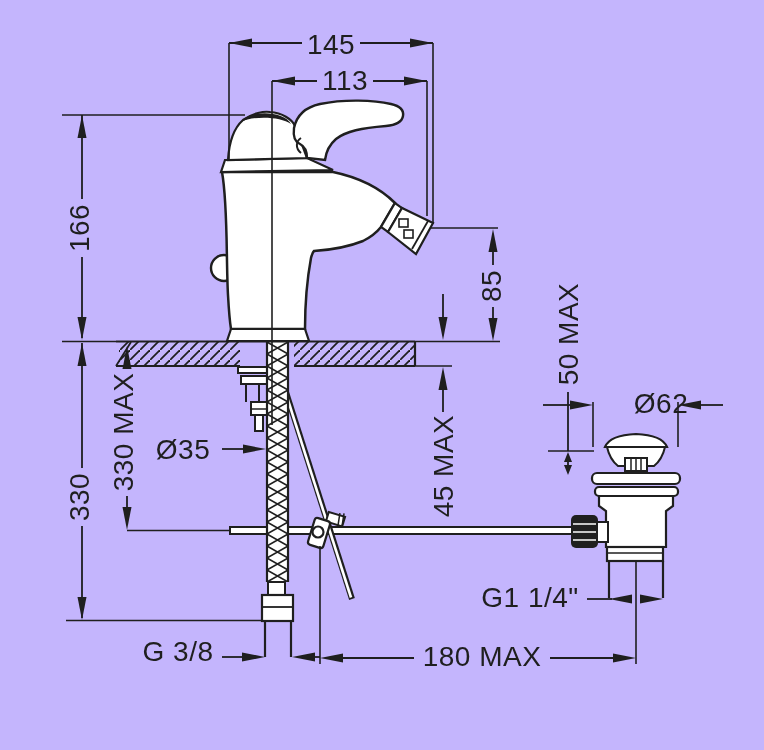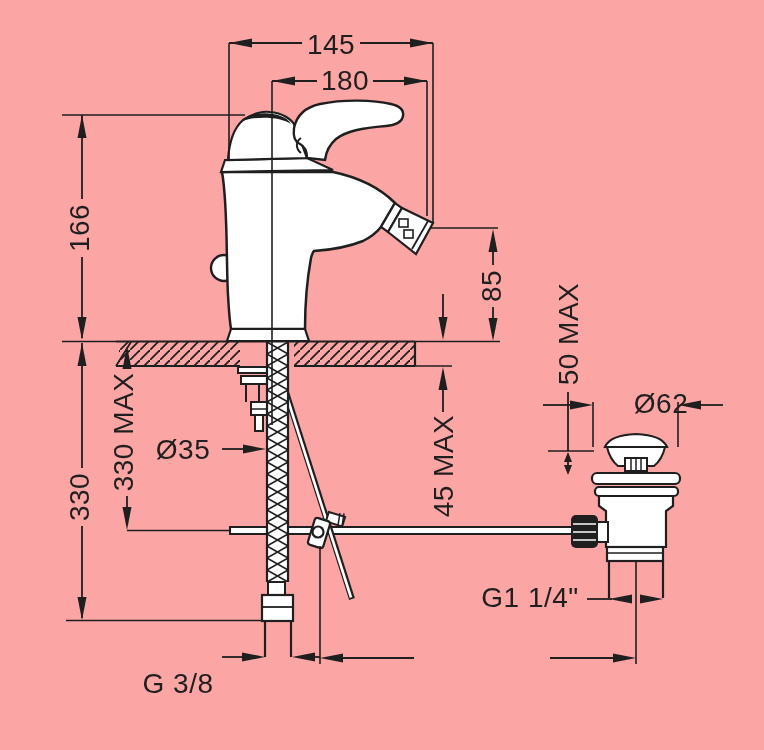--- a/index.html
+++ b/index.html
@@ -1,16 +1,16 @@
 <!DOCTYPE html>
 <html><head>
 <meta charset="utf-8">
 <style>
   html,body{margin:0;padding:0;background:#fff;}
-  .stage{position:relative;width:764px;height:750px;background:#fca5a5;overflow:hidden;
+  .stage{position:relative;width:764px;height:750px;background:#c4b5fd;overflow:hidden;
          font-family:"Liberation Sans",sans-serif;text-align:center;}
   .stage svg{position:absolute;left:0;top:0;}
   .dim-label{position:absolute;transform:translate(-50%,-50%);font-size:28px;line-height:1;
              color:#1f1f1f;white-space:nowrap;letter-spacing:0.5px;}
   .dim-label.rot{transform:translate(-50%,-50%) rotate(-90deg);}
 </style>
 </head>
 <body>
 
 <div class="stage">
@@ -202,25 +202,26 @@
     <polygon points="292,657 315,652.5 315,661.5" stroke="none"></polygon>
     <line x1="315" y1="657" x2="320" y2="657"></line>
 
     <line x1="587" y1="599" x2="612" y2="599"></line>
     <polygon points="609,599 632,594.5 632,603.5" stroke="none"></polygon>
     <polygon points="663,599 640,594.5 640,603.5" stroke="none"></polygon>
   </g>
 </svg>
 
 <div class="dim-label" style="left:331px;top:45px">145</div>
-<div class="dim-label" style="left:345px;top:81px">180</div>
+<div class="dim-label" style="left:345px;top:81px">113</div>
 <div class="dim-label rot" style="left:80px;top:228px">166</div>
 <div class="dim-label rot" style="left:80px;top:497px">330</div>
 <div class="dim-label rot" style="left:124px;top:432px">330 MAX</div>
 <div class="dim-label" style="left:183px;top:450px">Ø35</div>
 <div class="dim-label rot" style="left:444px;top:466px">45 MAX</div>
 <div class="dim-label rot" style="left:492px;top:286px">85</div>
 <div class="dim-label rot" style="left:569px;top:334px">50 MAX</div>
 <div class="dim-label" style="left:661px;top:404px">Ø62</div>
 <div class="dim-label" style="left:530px;top:598px">G1 1/4"</div>
-<div class="dim-label" style="left:178px;top:684px">G 3/8</div>
+<div class="dim-label" style="left:482px;top:657px">180 MAX</div>
+<div class="dim-label" style="left:178px;top:652px">G 3/8</div>
 
 </div>
 
 </body></html>

